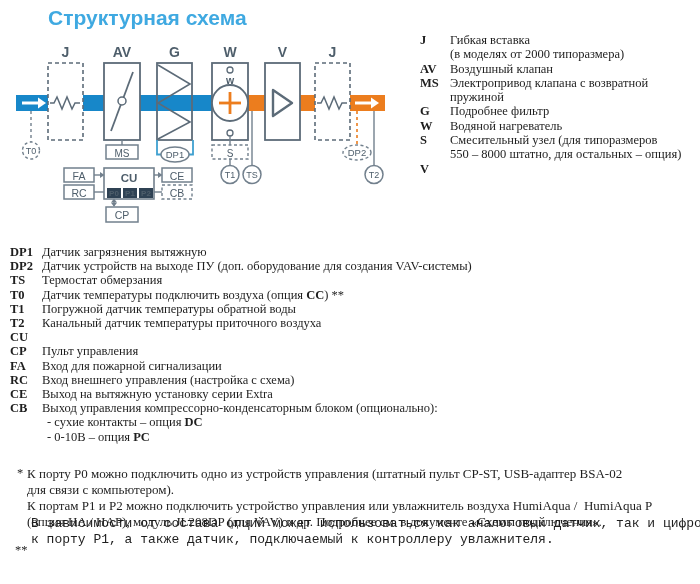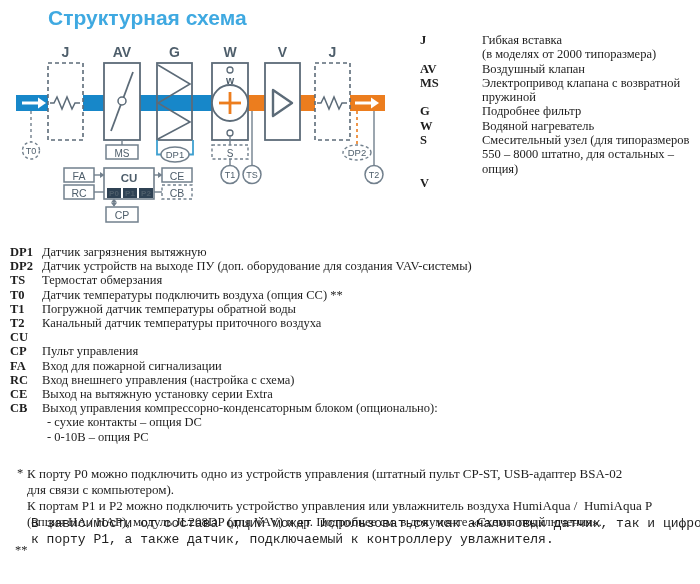--- a/index.html
+++ b/index.html
@@ -16,27 +16,27 @@
   
   .diagram { left:0; top:0; width:400px; height:232px; }
   svg text {
     font-family:"Liberation Sans", sans-serif;
     fill:#4E5E6B;
   }
   
   .legend { left:420px; top:33px; width:276px; font-size:12.5px; line-height:14.3px; }
   .legend-row { display:flex; }
   .legend-key { width:30px; font-weight:bold; flex:0 0 30px; }
-  .legend-desc { white-space:pre-line;margin-left:32px; }
+  .legend-desc { white-space:pre-line; }
   
   .abbr { left:10px; top:245px; width:688px; font-size:12.5px; line-height:14.2px; }
   .abbr-row { display:flex; white-space:nowrap; }
   .abbr-key { width:32px; font-weight:bold; flex:0 0 32px; }
   .abbr-sub { padding-left:37px; white-space:nowrap; }
-  .bold { font-weight:normal; }
+  .bold { font-weight:bold; }
   
   .fn-marker { font-size:12.5px; font-weight:normal; }
   .fn-text { font-size:13px; line-height:16px; white-space:pre; }
   .fn1-marker { left:17px; top:466px; }
   .fn1-text  { left:27px; top:466px; width:670px; }
   .fn2-marker { left:15px; top:543px; }
   .fn2-text  { left:31px; top:516px; width:666px;font-family:Liberation Mono, monospace; }
 </style>
 </head>
 <body>

